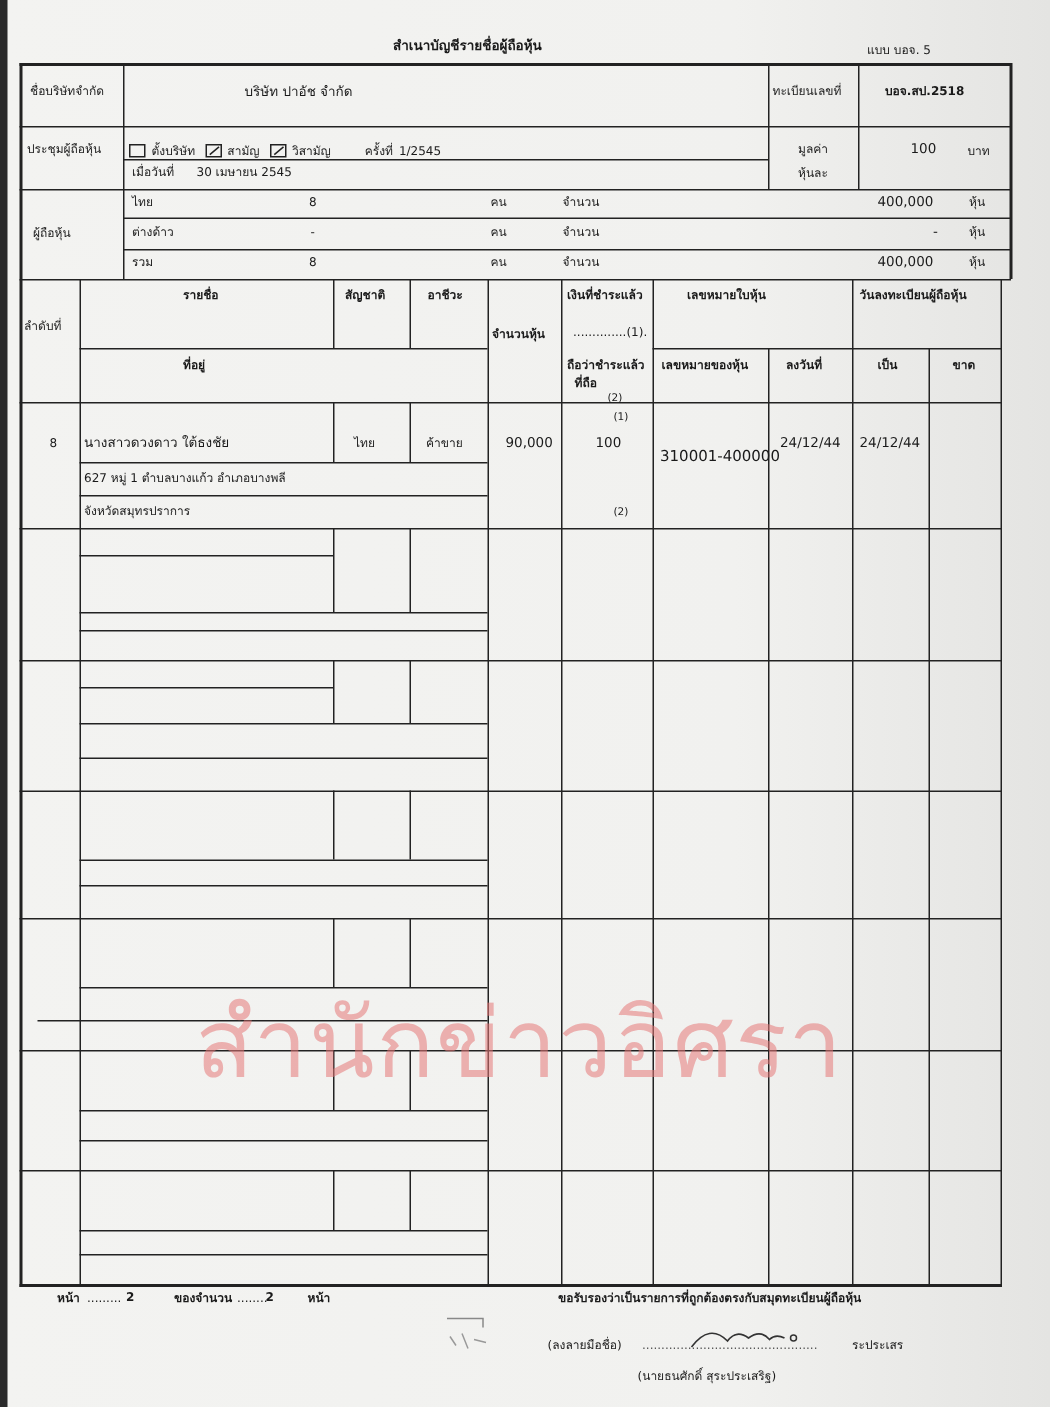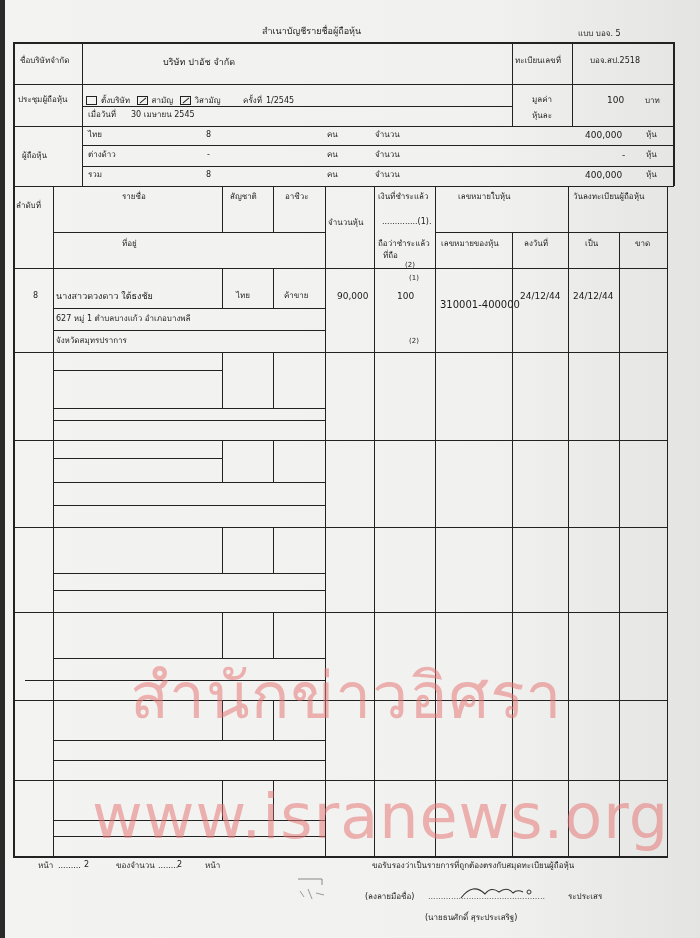--- a/index.html
+++ b/index.html
@@ -11,21 +11,21 @@
     position: relative;
   }
   .paper {
     position: absolute; left: 0; top: 0; width: 700px; height: 938px;
     background: linear-gradient(90deg, #f3f3f1 0%, #f1f1ef 70%, #e4e4e2 100%);
   }
   .paper-edge {
     position: absolute; left: 0; top: 0; width: 5px; height: 938px; background: #2a2a2a;
   }
   .t { position: absolute; font-size: 8px; white-space: nowrap; line-height: 1; }
-  .b { font-weight: normal; }
+  .b { font-weight: bold; }
   .hl { position: absolute; height: 1.3px; background: #222; }
   .vl { position: absolute; width: 1.3px; background: #222; }
   .box {
     display: inline-block; width: 11px; height: 9px; border: 1.2px solid #222;
     vertical-align: middle; position: relative; margin-right: 3px;
   }
   .box.checked::after {
     content: ""; position: absolute; left: 1px; top: 3px; width: 8px; height: 1.2px;
     background: #222; transform: rotate(-40deg);
   }
@@ -117,21 +117,21 @@
   <div class="vl" style="left:325px; top:186px; height:672px;"></div>
   <div class="vl" style="left:374px; top:186px; height:672px;"></div>
   <div class="vl" style="left:435px; top:186px; height:672px;"></div>
   <div class="vl" style="left:512px; top:232px; height:626px;"></div>
   <div class="vl" style="left:568px; top:186px; height:672px;"></div>
   <div class="vl" style="left:619px; top:232px; height:626px;"></div>
 
   <div class="vl" style="left:222px; top:186px; height:46px;"></div>
   <div class="vl" style="left:273px; top:186px; height:46px;"></div>
 
-  <div class="t" style="left:16px; top:202px;">ลำดับที่</div>
+  <div class="t" style="left:16px; top:214px;">ลำดับที่</div>
   <div class="t b" style="left:122px; top:193px;">รายชื่อ</div>
   <div class="t b" style="left:230px; top:193px;">สัญชาติ</div>
   <div class="t b" style="left:285px; top:193px;">อาชีวะ</div>
   <div class="t b" style="left:122px; top:240px;">ที่อยู่</div>
   <div class="t b" style="left:328px; top:219px;">จำนวนหุ้น</div>
   <div class="t b" style="left:340px; top:252px;margin-left:43px;">ที่ถือ</div>
   <div class="t b" style="left:378px; top:193px;">เงินที่ชำระแล้ว</div>
   <div class="t" style="left:382px; top:218px;">..............(1).</div>
   <div class="t b" style="left:378px; top:240px;">ถือว่าชำระแล้ว</div>
   <div class="t" style="left:405px; top:262px; font-size:7px;">(2)</div>
@@ -197,21 +197,20 @@
   <div class="hl" style="left:53px; top:760px; width:272px;"></div>
   <div class="hl" style="left:13px; top:780px; width:655px;"></div>
 
   <div class="vl" style="left:222px; top:780px; height:40px;"></div>
   <div class="vl" style="left:273px; top:780px; height:40px;"></div>
   <div class="hl" style="left:53px; top:820px; width:272px;"></div>
   <div class="hl" style="left:53px; top:836px; width:272px;"></div>
   <div class="hl" style="left:13px; top:856px; width:655px; height:1.6px;"></div>
 
   <div class="watermark wm1">สำนักข่าวอิศรา</div>
-  <div class="watermark wm2">www.isranews.org</div>
 
   <div class="t b" style="left:38px; top:862px;">หน้า</div>
   <div class="t" style="left:58px; top:862px; letter-spacing:0;">.........</div>
   <div class="t b" style="left:84px; top:861px;">2</div>
   <div class="t b" style="left:116px; top:862px;">ของจำนวน</div>
   <div class="t" style="left:158px; top:862px;">........</div>
   <div class="t b" style="left:177px; top:861px;">2</div>
   <div class="t b" style="left:205px; top:862px;">หน้า</div>
 
   <div class="t b" style="left:372px; top:862px;">ขอรับรองว่าเป็นรายการที่ถูกต้องตรงกับสมุดทะเบียนผู้ถือหุ้น</div>

